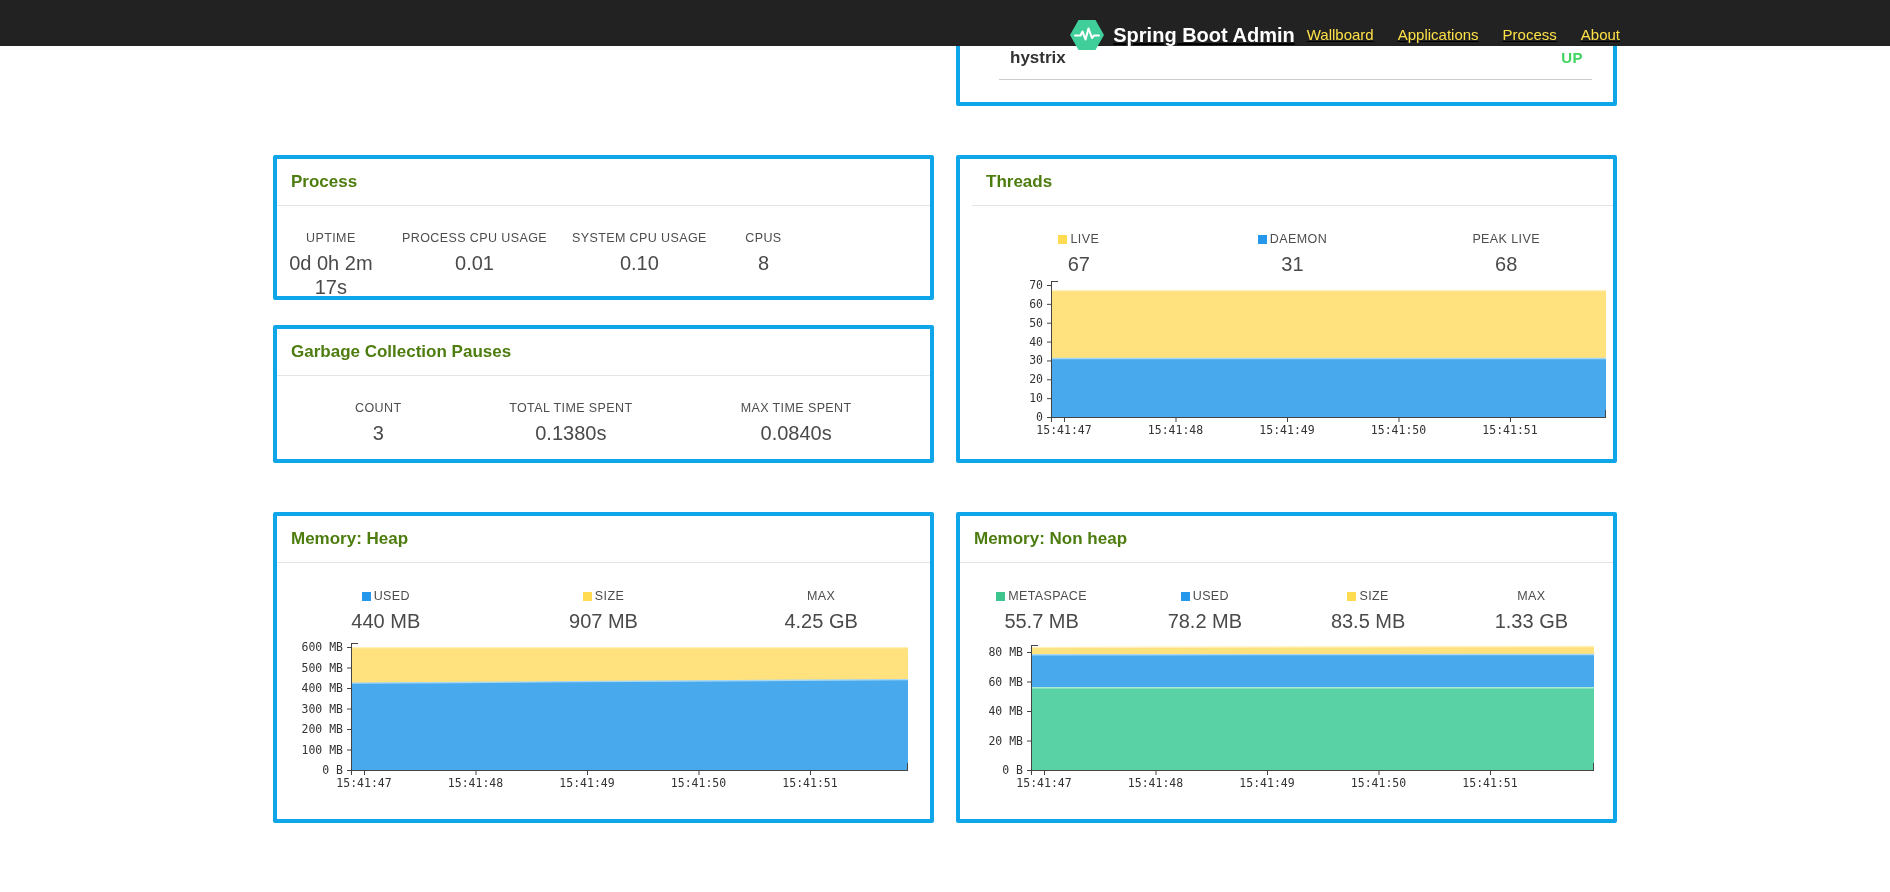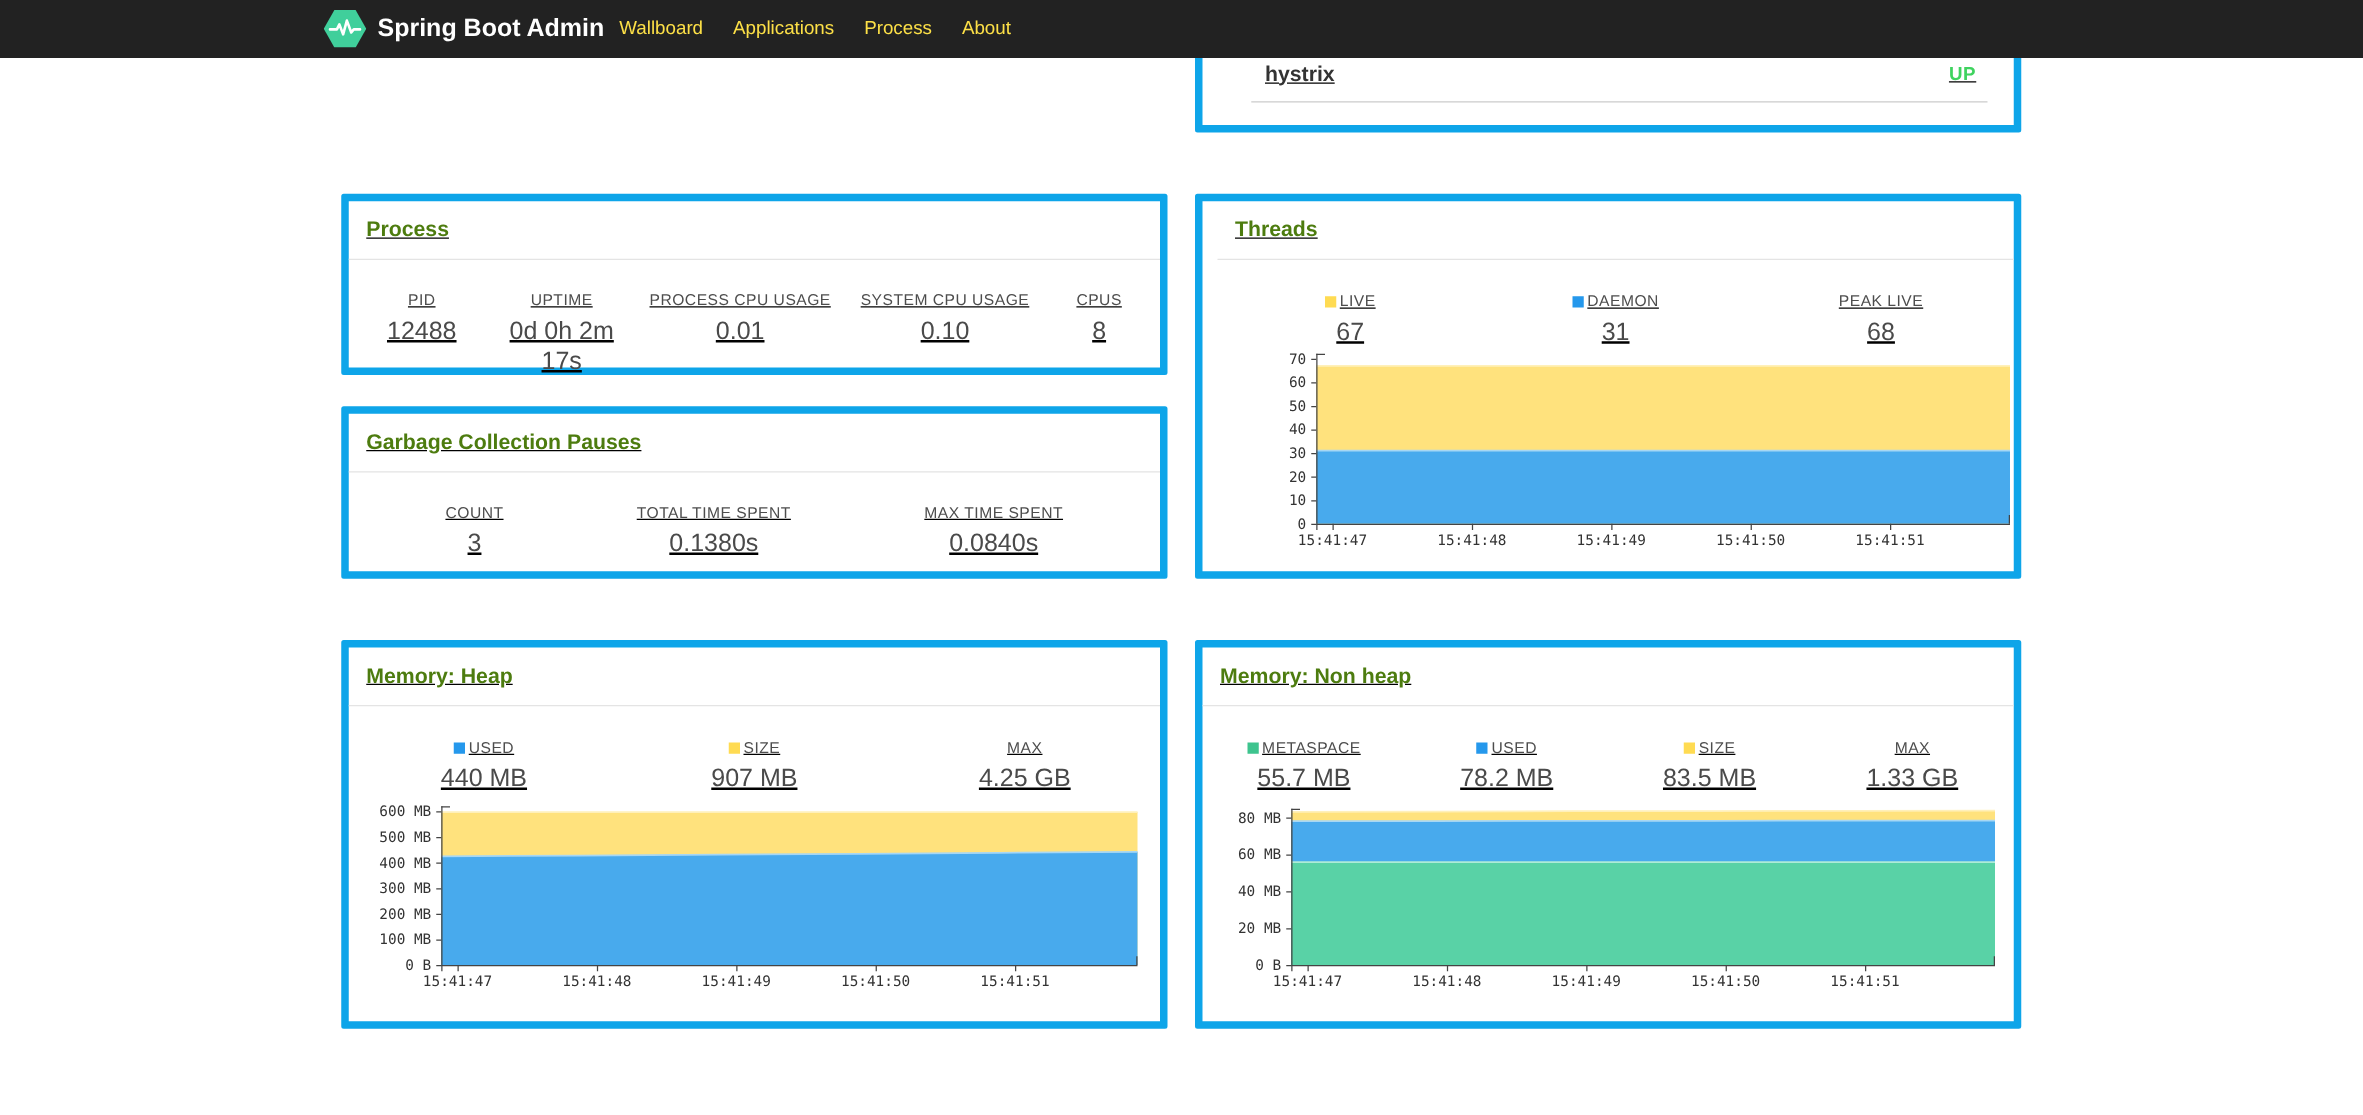--- a/index.html
+++ b/index.html
@@ -1,31 +1,31 @@
 <!DOCTYPE html>
 <html><head>
 <meta charset="utf-8">
 <style>
   html,body{margin:0;padding:0;width:1890px;height:892px;background:#fff;overflow:hidden;
     font-family:"Liberation Sans",sans-serif;-webkit-font-smoothing:antialiased;}
   
   .navbar{position:fixed;top:0;left:0;right:0;height:46px;background:#222;z-index:100;}
-  .nav-container{width:1344px;margin:0 auto;height:46px;display:flex;justify-content:flex-start;align-items:center;}
+  .nav-container{width:1344px;margin:12px auto;height:46px;display:flex;justify-content:flex-end;align-items:center;text-decoration:underline;}
   .brand{display:flex;align-items:center;gap:9px;margin-left:-14px;color:#fff;font-size:20px;font-weight:700;text-decoration:none;cursor:pointer;}
   .brand svg{display:block;}
   .nav-menu{list-style:none;margin:0 -15px 0 0;padding:0;display:flex;}
   .nav-menu li a{display:block;padding:0 12px;line-height:46px;font-size:15px;color:#fde047;text-decoration:none;cursor:pointer;}
   
   main{padding-top:46px;}
   .container{width:1344px;margin:0 auto;}
   .grid-row{display:flex;gap:22px;margin-bottom:49px;}
   .col{width:661px;flex:none;}
   .inner-gap{margin-bottom:25px;}
   
-  .card{background:#fff;border:6px solid #0ea5e9;border-radius:2px;box-sizing:border-box;text-decoration:underline;}
+  .card{background:#fff;border:4px solid #0ea5e9;border-radius:2px;box-sizing:border-box;}
   .panel-title{height:47px;box-sizing:border-box;padding:13px 14px;font-size:17px;font-weight:700;color:#4d7c0f;
     border-bottom:1px solid #e4e4e4;}
   .card-body{padding-top:25px;}
   
   .app-card{margin-top:-14px;height:74px;}
   .app-table{margin:0 21px 0 39px;}
   .app-row{height:43px;display:flex;justify-content:space-between;align-items:center;
     padding:0 9px 0 11px;border-bottom:1px solid #ccc;cursor:pointer;}
   .app-name{font-size:17px;font-weight:700;color:#333;}
   .app-status{font-size:15px;font-weight:700;letter-spacing:.5px;}
@@ -90,26 +90,20 @@
         </section>
       </div>
     </div>
 
     <div class="grid-row">
       <div class="col">
         <section class="card inner-gap" id="process-card">
           <div class="panel-title">Process</div>
           <div class="card-body">
             <div class="metrics-row">
-                <div class="metric" style="width: 18%;">
-                  <div class="metric-label">
-                    <span>PID</span>
-                  </div>
-                  <div class="metric-value">12488</div>
-                </div>
                 <div class="metric" style="width: 16.5%;">
                   <div class="metric-label">
                     <span>UPTIME</span>
                   </div>
                   <div class="metric-value">0d 0h 2m 17s</div>
                 </div>
                 <div class="metric" style="width: 27.5%;">
                   <div class="metric-label">
                     <span>PROCESS CPU USAGE</span>
                   </div>

